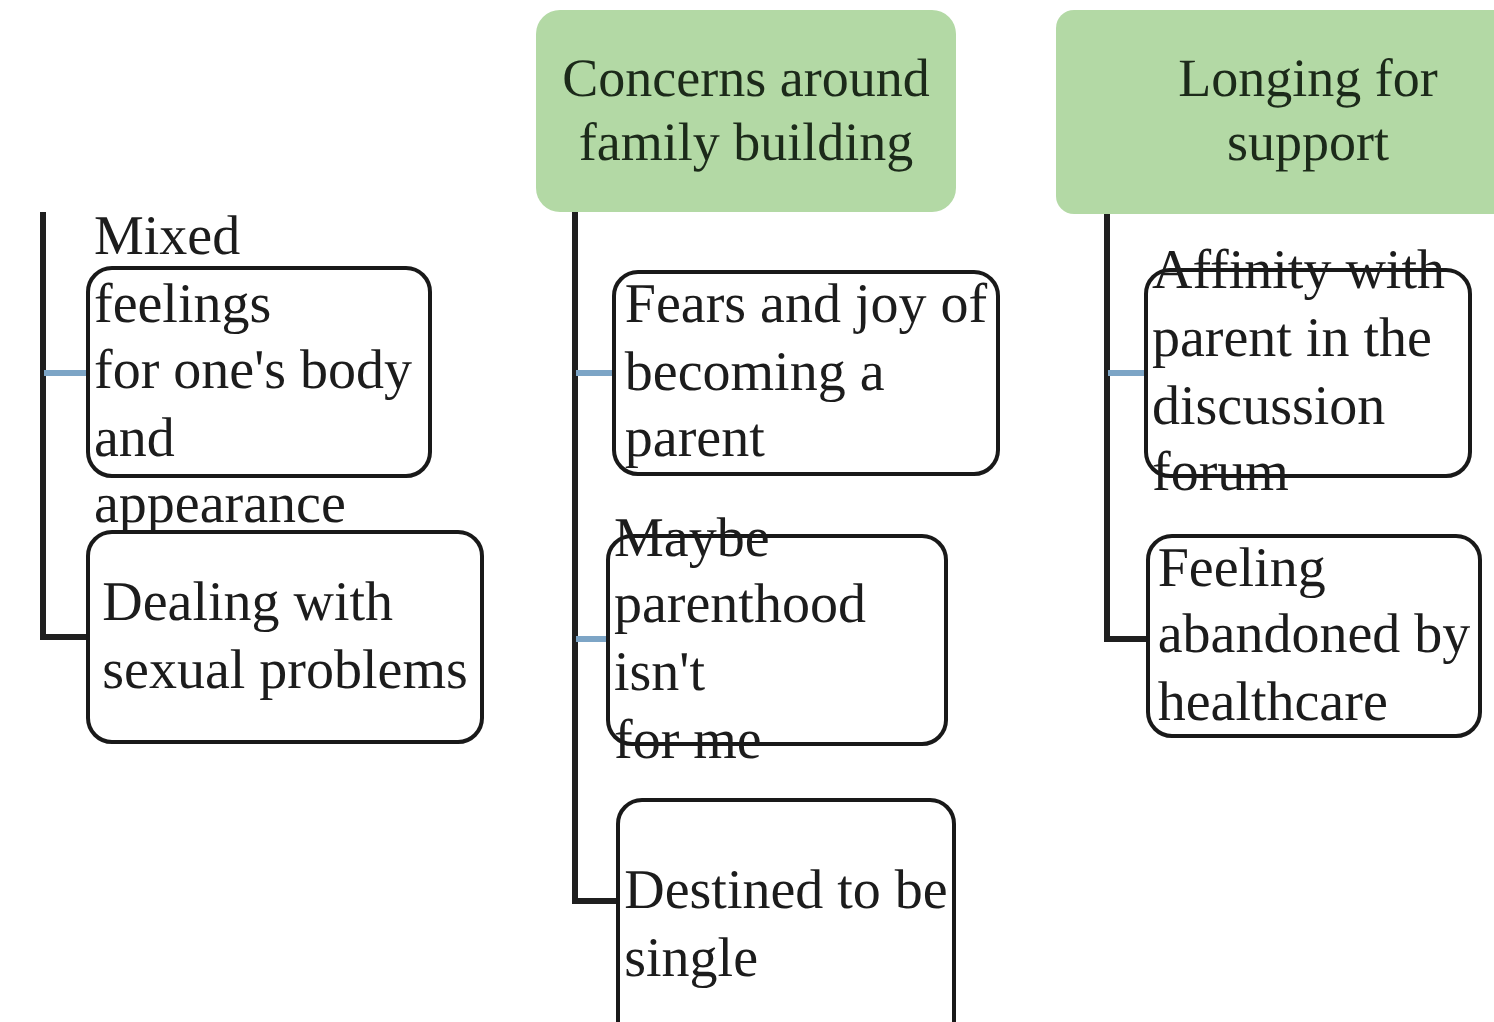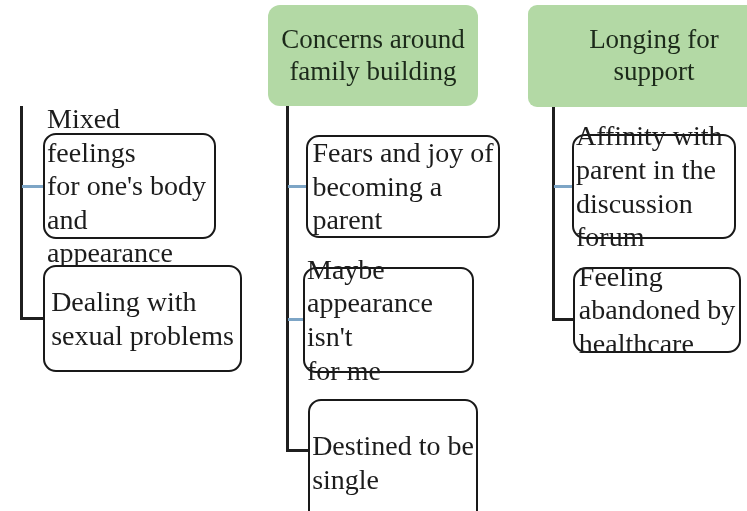--- a/index.html
+++ b/index.html
@@ -49,21 +49,21 @@
     white-space: pre-line;
     padding: 0 2px;
     box-sizing: border-box;
   }
   .c1a { left: 43px;  top: 133px; width: 173px; height: 106px; }
   .c1b { left: 43px;  top: 265px; width: 199px; height: 107px; }
   .c2a { left: 306px; top: 135px; width: 194px; height: 103px; }
   .c2b { left: 303px; top: 267px; width: 171px; height: 106px; }
   .c2c { left: 308px; top: 399px; width: 170px; height: 128px; }
   .c3a { left: 572px; top: 134px; width: 164px; height: 105px; }
-  .c3b { left: 573px; top: 267px; width: 168px; height: 86px; }
+  .c3b { left: 573px; top: 267px; width: 168px; height: 102px; }
 
   
   .vline, .hline {
     position: absolute;
     background: #1f1f1f;
   }
   .t1 { left: 20px;  top: 106px; width: 3px; height: 214px; }
   .t2 { left: 286px; top: 106px; width: 3px; height: 346px; }
   .t3 { left: 552px; top: 107px; width: 3px; height: 214px; }
   .e1 { left: 20px;  top: 317px; width: 23px; height: 3px; }
@@ -98,21 +98,21 @@
   <div class="header h2">Concerns around
 family building</div>
   <div class="vline t2"></div>
   <div class="stub s2a"></div>
   <div class="stub s2b"></div>
   <div class="hline e2"></div>
   <div class="child c2a">Fears and joy of
 becoming a
 parent</div>
   <div class="child c2b">Maybe
-appearance isn't
+parenthood isn't
 for me</div>
   <div class="child c2c">Destined to be
 single</div>
 
   <div class="header h3">Longing for
 support</div>
   <div class="vline t3"></div>
   <div class="stub s3a"></div>
   <div class="hline e3"></div>
   <div class="child c3a">Affinity with

